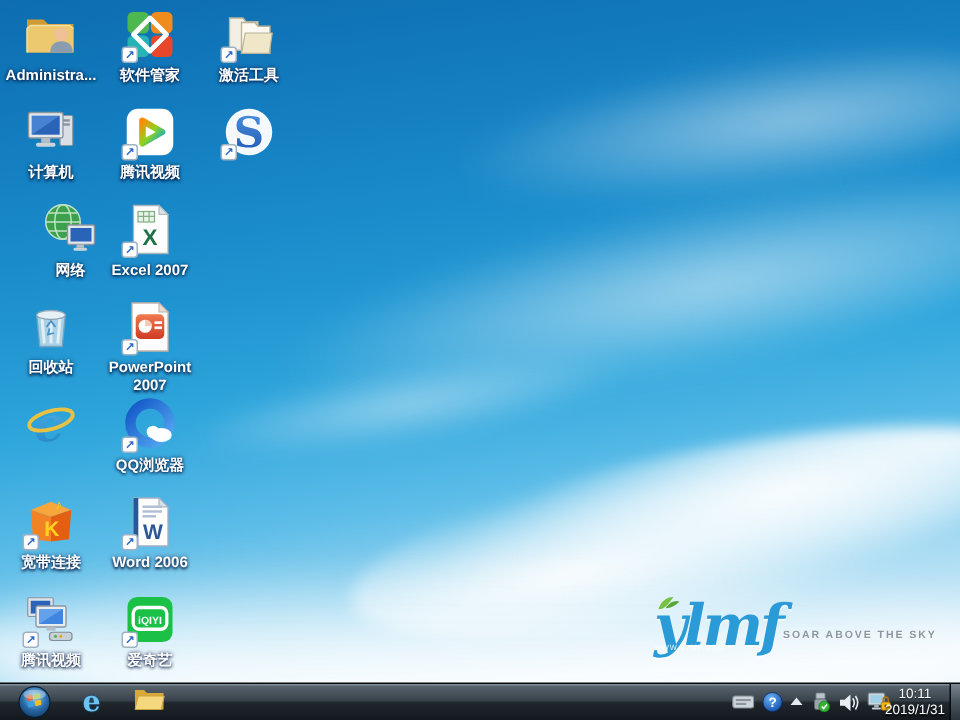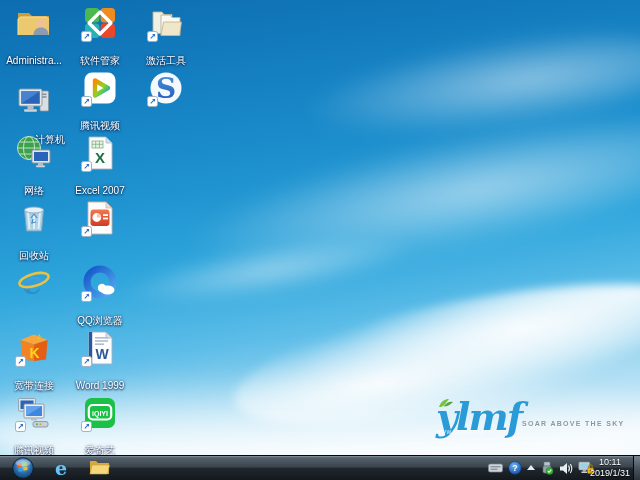--- a/index.html
+++ b/index.html
@@ -23,22 +23,22 @@
   .c5{left:120px;top:245px;width:300px;height:50px;transform:rotate(-9deg);filter:blur(7px);
       background:radial-gradient(ellipse,rgba(255,255,255,.45),rgba(255,255,255,0) 70%);}
 
   
   .desktop-icon{position:absolute;width:62px;text-align:center;cursor:default;}
   .icon-art{position:relative;width:36px;height:36px;margin:0 auto;}
   .icon-art svg{width:36px;height:36px;display:block;}
   .shortcut{position:absolute;left:-1px;bottom:-1px;width:11px;height:11px;background:#fff;
     border:1px solid #9fb2c4;border-radius:2.5px;box-sizing:border-box;
     color:#2a66c8;font-size:8px;line-height:9px;font-weight:bold;text-align:center;}
-  .icon-label{margin-top:14px;font-size:10px;line-height:12px;color:#fff;
-    text-shadow:0 1px 2px rgba(0,20,60,.9),0 0 3px rgba(0,20,60,.7);word-break:break-all;}
+  .icon-label{margin-top:4px;font-size:10px;line-height:12px;color:#fff;
+    text-shadow:0 1px 2px rgba(0,20,60,.9),0 0 3px rgba(0,20,60,.7);word-break:break-all;font-weight:bold;}
 
   
   #ylmf-logo{position:absolute;left:436px;top:402px;width:180px;height:42px;}
   .brand-wrap{position:relative;display:inline-block;}
   .brand{font-family:"DejaVu Serif","Liberation Serif",serif;font-style:italic;font-weight:bold;
     font-size:38px;line-height:30px;color:#2a9bd6;letter-spacing:-2px;
     text-shadow:0 1px 1px rgba(255,255,255,.7);}
   .leaf{position:absolute;left:2px;top:-7px;}
   .brand-url{font-size:5px;color:rgba(255,255,255,.9);letter-spacing:.5px;margin-top:-3px;text-transform:uppercase;}
   .tagline{position:absolute;left:86px;top:18px;font-size:7px;font-weight:bold;color:#8d979f;
@@ -103,21 +103,21 @@
         <div class="icon-art">
           <svg viewBox="0 0 36 36">
  <path d="M5 7 h9 l2 2.5 h8 v19 H5 Z" fill="#f2efe4" stroke="#b9b298" stroke-width="0.9"></path>
  <path d="M13 10 h9 l2 2.5 h8 v18 H13 Z" fill="#fbf9f1" stroke="#b9b298" stroke-width="0.9"></path>
  <path d="M13 30.5 L15.5 17 H33.5 L31.5 30.5 Z" fill="#efe7c8" stroke="#b9b298" stroke-width="0.8"></path>
           </svg>
           <span class="shortcut">↗</span>
         </div>
         <div class="icon-label">激活工具</div>
       </div>
-      <div class="desktop-icon" style="left: 3px; top: 84px; text-align: right;">
+      <div class="desktop-icon" style="left: 3px; top: 70px;">
         <div class="icon-art">
           <svg viewBox="0 0 36 36">
  <rect x="24" y="7" width="8.5" height="20" rx="1" fill="#d9dfe4" stroke="#8b959e" stroke-width="0.8"></rect>
  <rect x="26" y="9.5" width="4.5" height="1.6" fill="#87929b"></rect>
  <rect x="26" y="12.2" width="4.5" height="1.6" fill="#87929b"></rect>
  <rect x="3" y="5" width="23" height="17" rx="1.5" fill="#e3e8ec" stroke="#8b959e" stroke-width="0.9"></rect>
  <rect x="5.2" y="7.2" width="18.6" height="12.6" fill="#2a64b8"></rect>
  <path d="M5.2 7.2 l18.6 0 -18.6 12.6 Z" fill="#4f8ad6" opacity="0.8"></path>
  <rect x="11.5" y="22" width="6" height="3.2" fill="#b4bec6"></rect>
  <rect x="8" y="25.2" width="13" height="2.6" rx="1.2" fill="#ccd4da"></rect>
@@ -150,21 +150,21 @@
   <stop offset="0" stop-color="#4f93e0"></stop>
                 <stop offset="1" stop-color="#1d56b0"></stop>
               </linearGradient>
             </defs>
  <circle cx="18" cy="18" r="15.5" fill="#f4f9fd"></circle>
  <text x="18" y="28" font-size="28" font-weight="bold" font-family="'DejaVu Serif',serif" fill="url(#gsg)" text-anchor="middle">S</text>
           </svg>
           <span class="shortcut">↗</span>
         </div>
       </div>
-      <div class="desktop-icon" style="left: 3px; top: 135px;">
+      <div class="desktop-icon" style="left: 16px; top: 135px;">
         <div class="icon-art">
           <svg viewBox="0 0 36 36">
  <circle cx="13" cy="13" r="11.5" fill="#3da04c"></circle>
  <circle cx="13" cy="13" r="11.5" fill="none" stroke="#bfe3c6" stroke-width="1"></circle>
  <ellipse cx="13" cy="13" rx="5.5" ry="11.5" fill="none" stroke="#bfe3c6" stroke-width="1"></ellipse>
  <path d="M1.5 13 h23 M3.5 7 h19 M3.5 19 h19" stroke="#bfe3c6" stroke-width="1" fill="none"></path>
  <rect x="16" y="15" width="18" height="13" rx="1.2" fill="#e3e8ec" stroke="#8b959e" stroke-width="0.9"></rect>
  <rect x="18" y="17" width="14" height="9" fill="#2a64b8"></rect>
  <rect x="22" y="28" width="5" height="2.2" fill="#b4bec6"></rect>
  <rect x="20" y="30.2" width="9" height="2" rx="1" fill="#ccd4da"></rect>
@@ -210,20 +210,21 @@
               </linearGradient>
             </defs>
  <rect x="8.5" y="9.5" width="19" height="16.5" rx="3.2" fill="url(#gpp)"></rect>
  <circle cx="14.8" cy="17.5" r="4.4" fill="#fff"></circle>
  <path d="M14.8 13.1 v4.4 h4.4 A4.4 4.4 0 0 0 14.8 13.1" fill="#f5c9b8"></path>
  <rect x="21" y="14.2" width="5" height="1.8" fill="#fff"></rect>
  <rect x="21" y="17.6" width="5" height="1.8" fill="#fff"></rect>
           </svg>
           <span class="shortcut">↗</span>
         </div>
+        <div class="icon-label">PowerPoint 2007</div>
       </div>
       <div class="desktop-icon" style="left: 3px; top: 265px;">
         <div class="icon-art">
           <svg viewBox="0 0 36 36">
  <defs>
               <linearGradient id="gie" x1="0" y1="0" x2="0" y2="1">
   <stop offset="0" stop-color="#5db9ec"></stop>
                 <stop offset="1" stop-color="#1a7fc4"></stop>
               </linearGradient>
             </defs>
@@ -270,21 +271,21 @@
  <rect x="7" y="2" width="3.2" height="32" fill="#2b579a"></rect>
  <g fill="#aebdd0">
               <rect x="13" y="7" width="13" height="1.6"></rect>
               <rect x="13" y="10.2" width="13" height="1.6"></rect>
               <rect x="13" y="13.4" width="9" height="1.6"></rect>
             </g>
  <text x="20" y="29" font-size="14" font-weight="bold" fill="#2b579a" text-anchor="middle">W</text>
           </svg>
           <span class="shortcut">↗</span>
         </div>
-        <div class="icon-label">Word 1999</div>
+        <div class="icon-label">Word 2006</div>
       </div>
       <div class="desktop-icon" style="left: 3px; top: 395px;">
         <div class="icon-art">
           <svg viewBox="0 0 36 36">
  <rect x="2.5" y="3.5" width="17" height="12.5" rx="1" fill="#dde3e8" stroke="#8b959e" stroke-width="0.8"></rect>
  <rect x="4.5" y="5.5" width="13" height="8.5" fill="#2a64b8"></rect>
  <rect x="9" y="16" width="4" height="2" fill="#b4bec6"></rect>
  <rect x="8" y="9" width="20" height="14" rx="1.2" fill="#e8edf1" stroke="#8b959e" stroke-width="0.9"></rect>
  <rect x="10" y="11" width="16" height="10" fill="#3f86e0"></rect>
  <path d="M10 11 l16 0 -16 10 Z" fill="#6aa6ec" opacity="0.85"></path>

